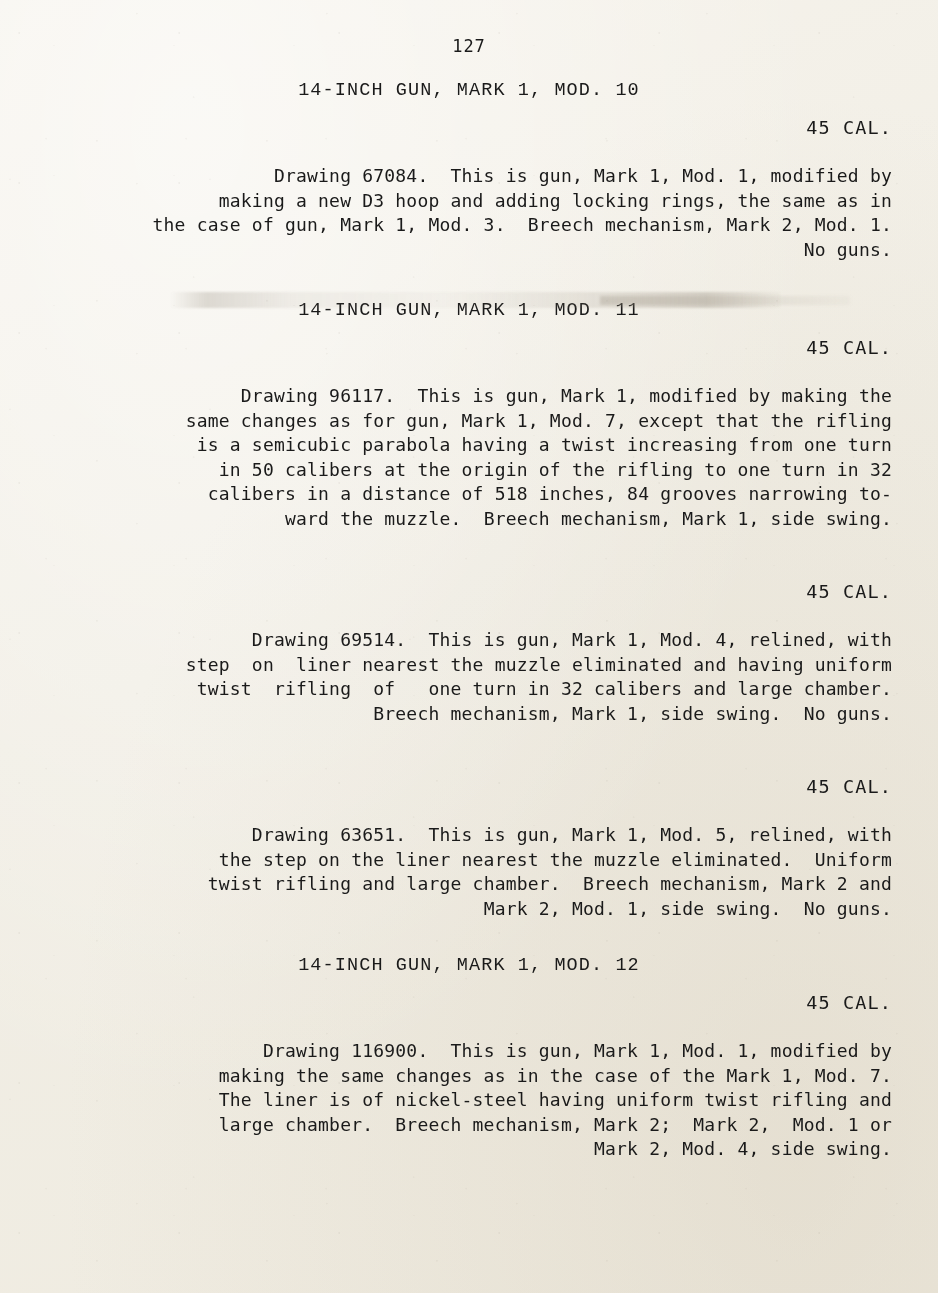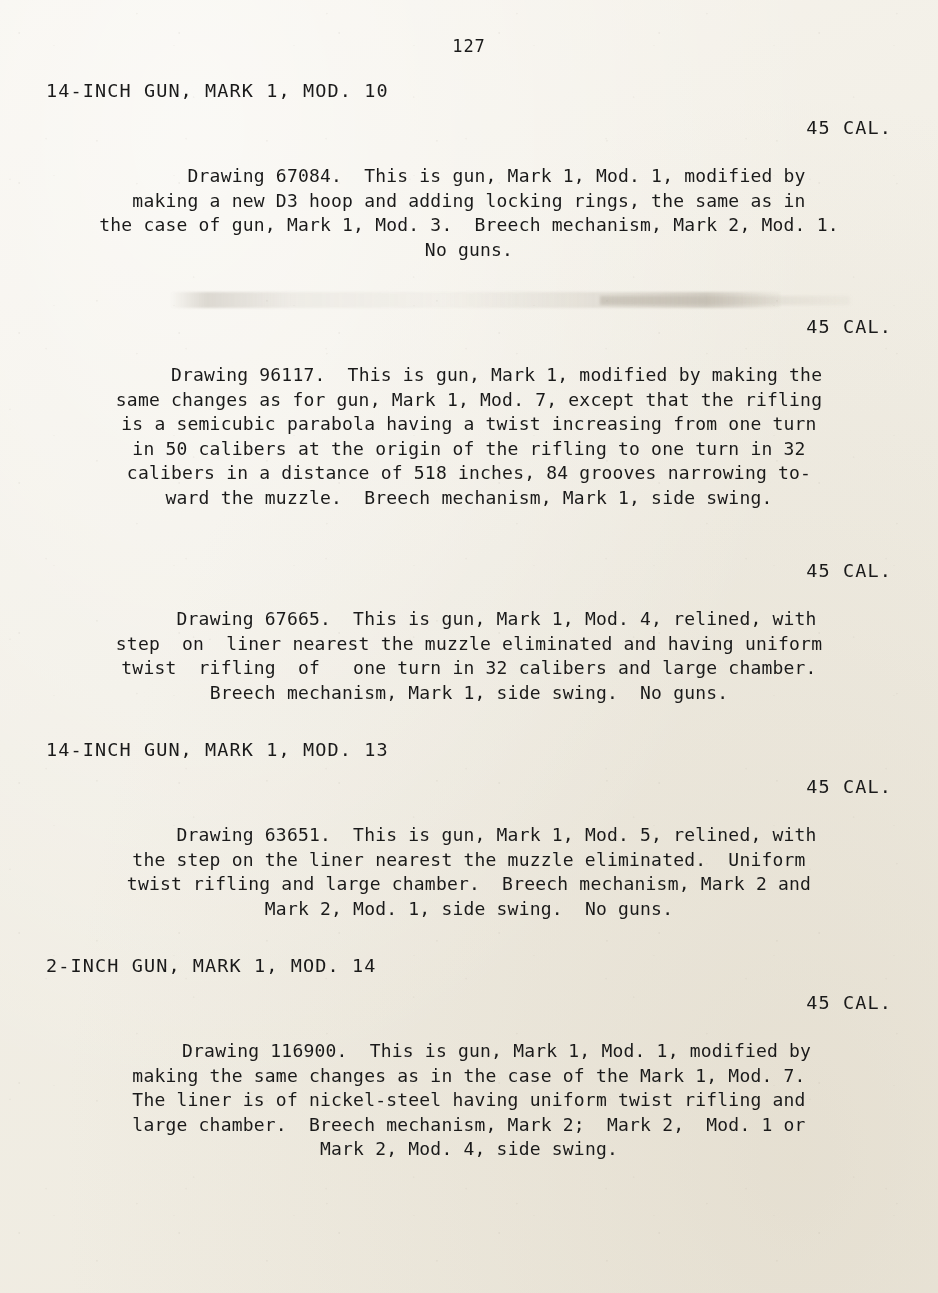--- a/index.html
+++ b/index.html
@@ -80,40 +80,41 @@
     text-align: center;
     font-size: 17px;
     letter-spacing: 1px;
     margin-top: 6px;
     margin-bottom: 24px;
   }
 
   .section { margin-bottom: 4px; }
 
   .sec-title {
-    text-align: left;
+    text-align: center;
     font-size: 18.5px;
     letter-spacing: 1.1px;
     margin: 0 0 2px 0;
     white-space: pre;
+    font-family: Liberation Mono, monospace;
   }
   .sec-sub {
     text-align: right;
     font-size: 18.5px;
     letter-spacing: 1.1px;
     margin: 16px 0 0 0;
     white-space: pre;
   }
   .sec-body {
     font-size: 18px;
     line-height: 24.5px;
     letter-spacing: 0.2px;
     margin: 26px 0 0 0;
     white-space: pre-wrap;
-    text-align: center;
+    text-align: right;
   }
   .gap-1 { height: 34px; }
   .gap-2 { height: 30px; }
 </style>
 </head>
 <body>
 
 <div class="paper"></div>
 <div class="speckle"></div>
 
@@ -128,54 +129,54 @@
 making a new D3 hoop and adding locking rings, the same as in
 the case of gun, Mark 1, Mod. 3.  Breech mechanism, Mark 2, Mod. 1.
 No guns.</div>
   </div>
 
   <div class="gap-1"></div>
   <div class="smudge"></div>
   <div class="smudge2"></div>
 
   <div class="section">
+    <div class="sec-title">14-INCH GUN, MARK 1, MOD. 11</div>
     <div class="sec-sub">45 CAL.</div>
     <div class="sec-body">     Drawing 96117.  This is gun, Mark 1, modified by making the
 same changes as for gun, Mark 1, Mod. 7, except that the rifling
 is a semicubic parabola having a twist increasing from one turn
 in 50 calibers at the origin of the rifling to one turn in 32
 calibers in a distance of 518 inches, 84 grooves narrowing to-
 ward the muzzle.  Breech mechanism, Mark 1, side swing.</div>
   </div>
 
   <div class="gap-2"></div>
 
   <div class="section">
     <div class="sec-sub">45 CAL.</div>
-    <div class="sec-body">     Drawing 67665.  This is gun, Mark 1, Mod. 4, relined, with
+    <div class="sec-body">     Drawing 69514.  This is gun, Mark 1, Mod. 4, relined, with
 step  on  liner nearest the muzzle eliminated and having uniform
 twist  rifling  of   one turn in 32 calibers and large chamber.
 Breech mechanism, Mark 1, side swing.  No guns.</div>
   </div>
 
   <div class="gap-2"></div>
 
   <div class="section">
-    <div class="sec-title">14-INCH GUN, MARK 1, MOD. 13</div>
     <div class="sec-sub">45 CAL.</div>
     <div class="sec-body">     Drawing 63651.  This is gun, Mark 1, Mod. 5, relined, with
 the step on the liner nearest the muzzle eliminated.  Uniform
 twist rifling and large chamber.  Breech mechanism, Mark 2 and
 Mark 2, Mod. 1, side swing.  No guns.</div>
   </div>
 
   <div class="gap-2"></div>
 
   <div class="section">
-    <div class="sec-title">2-INCH GUN, MARK 1, MOD. 14</div>
+    <div class="sec-title">14-INCH GUN, MARK 1, MOD. 12</div>
     <div class="sec-sub">45 CAL.</div>
     <div class="sec-body">     Drawing 116900.  This is gun, Mark 1, Mod. 1, modified by
 making the same changes as in the case of the Mark 1, Mod. 7.
 The liner is of nickel-steel having uniform twist rifling and
 large chamber.  Breech mechanism, Mark 2;  Mark 2,  Mod. 1 or
 Mark 2, Mod. 4, side swing.</div>
   </div>
 
 </div>
 

